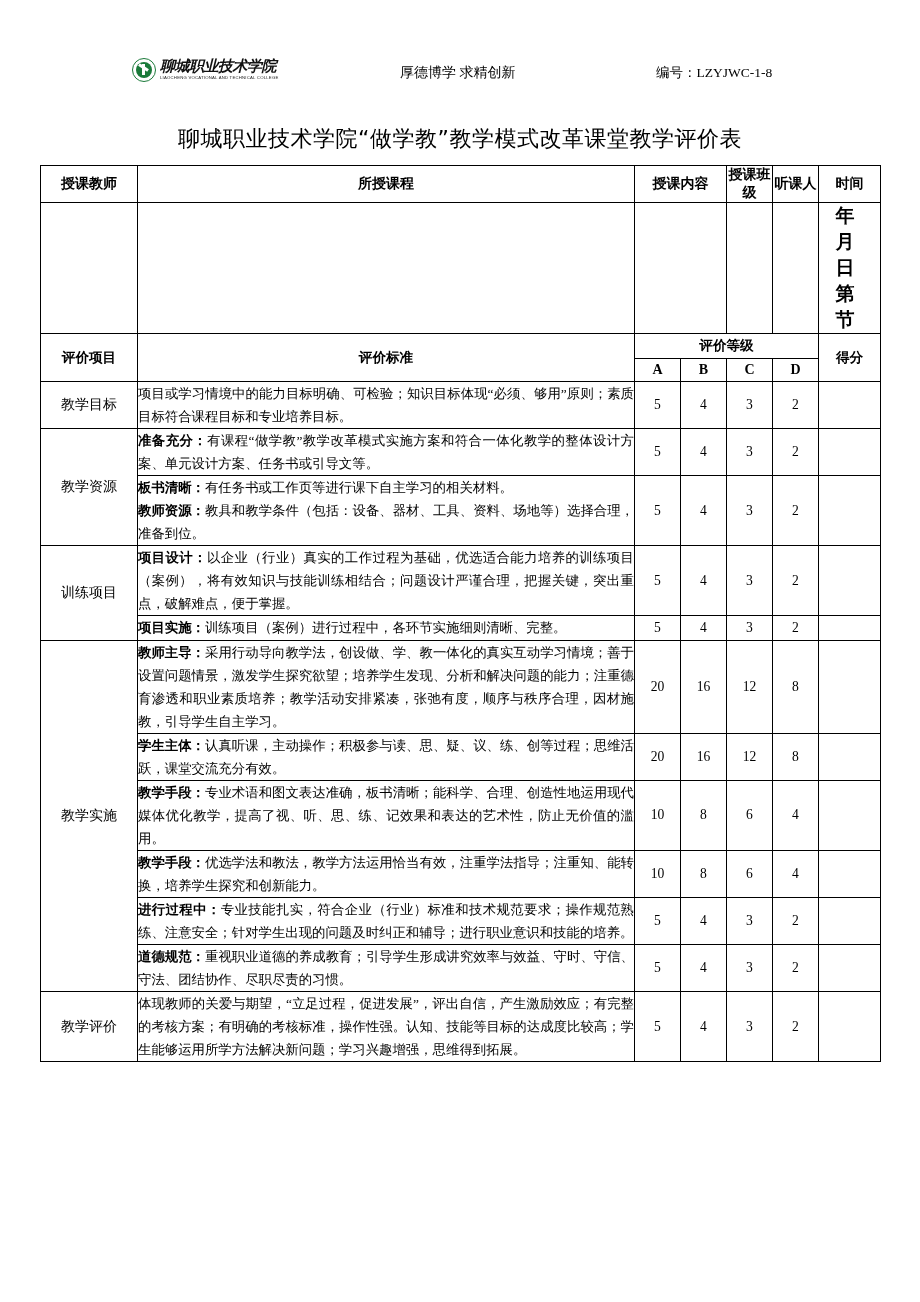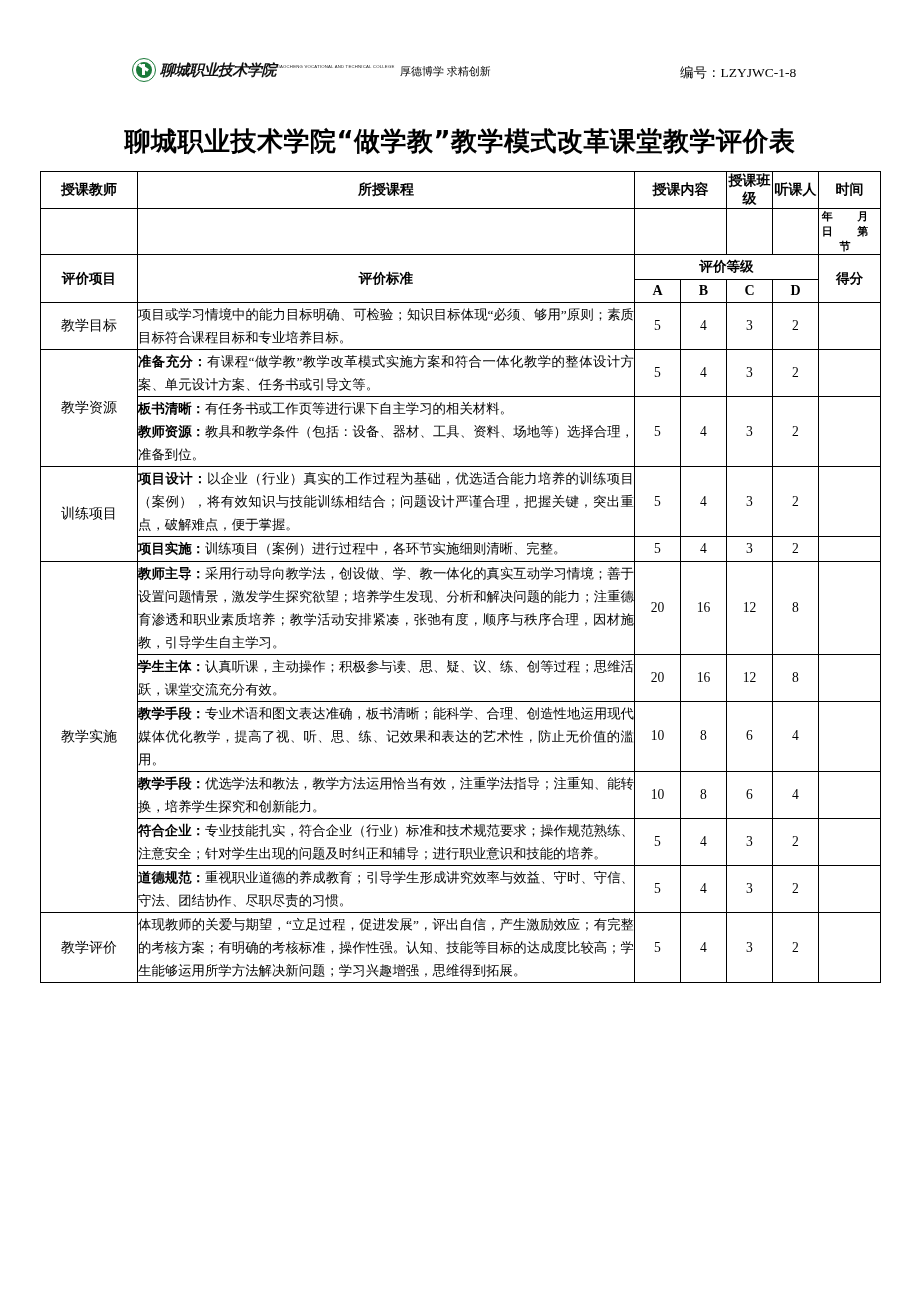--- a/index.html
+++ b/index.html
@@ -69,21 +69,21 @@
     position: absolute;
     left: 2px;
     top: 4px;
     width: 11px;
     height: 3px;
     background: #ffffff;
     transform: rotate(34deg);
   }
   .logo-words {
     display: flex;
-    flex-direction: row;
+    flex-direction: column;
     line-height: 1;
     justify-content: space-between;
   }
   .logo-cn {
     font-family: "DejaVu Serif", serif;
     font-weight: bold;
     font-style: italic;
     font-size: 15px;
     letter-spacing: -0.5px;
     color: #111111;
@@ -96,37 +96,37 @@
     color: #222222;
     white-space: nowrap;
     margin-top: 2px;
     transform: scaleX(1.02);
     transform-origin: left center;
   }
   .motto {
     position: absolute;
     left: 330px;
     top: 6px;
-    font-size: 11px;
+    font-size: 14px;
     white-space: nowrap;
   }
   .doc-code {
     position: absolute;
-    left: 610px;
+    left: 586px;
     top: 6px;
     font-size: 13.5px;
     white-space: nowrap;
   }
 
   
   .doc-title {
     margin: 8px 95px 10px 95px;
     font-family: "DejaVu Sans", sans-serif;
-    font-weight: bold;
-    font-size: 26px;
+    font-weight: normal;
+    font-size: 22px;
     line-height: 1.5;
     text-align: center;
     letter-spacing: 0.5px;
   }
 
   
   table.eval {
     border-collapse: collapse;
     table-layout: fixed;
     margin: 0 40px;
@@ -150,21 +150,21 @@
     text-align: center;
     font-family: "DejaVu Sans", sans-serif;
     font-weight: bold;
     font-size: 13.6px;
   }
   .blank-row td { height: 40px; }
   .datecells {
     text-align: center;
     font-family: Liberation Mono, monospace;
     font-weight: bold;
-    font-size: 11px;
+    font-size: 19px;
     letter-spacing: 9px;
     padding-left: 26px;
     margin-top: 48px;
   }
   .grade-letter {
     text-align: center;
     font-family: "Liberation Serif", serif;
     font-weight: bold;
     font-size: 14px;
     height: 22px;
@@ -345,21 +345,21 @@
             <div><b>教学手段：</b>优选学法和教法，教学方法运用恰当有效，注重学法指导；注重知、能转换，培养学生探究和创新能力。</div>
           </td>
           <td class="score">10</td>
           <td class="score">8</td>
           <td class="score">6</td>
           <td class="score">4</td>
           <td></td>
         </tr>
         <tr>
           <td class="criteria">
-            <div><b>符合企业：</b>专业技能扎实，符合企业（行业）标准和技术规范要求；操作规范熟练、注意安全；针对学生出现的问题及时纠正和辅导；进行职业意识和技能的培养。</div>
+            <div><b>进行过程中：</b>专业技能扎实，符合企业（行业）标准和技术规范要求；操作规范熟练、注意安全；针对学生出现的问题及时纠正和辅导；进行职业意识和技能的培养。</div>
           </td>
           <td class="score">5</td>
           <td class="score">4</td>
           <td class="score">3</td>
           <td class="score">2</td>
           <td></td>
         </tr>
         <tr>
           <td class="criteria">
             <div><b>道德规范：</b>重视职业道德的养成教育；引导学生形成讲究效率与效益、守时、守信、守法、团结协作、尽职尽责的习惯。</div>

